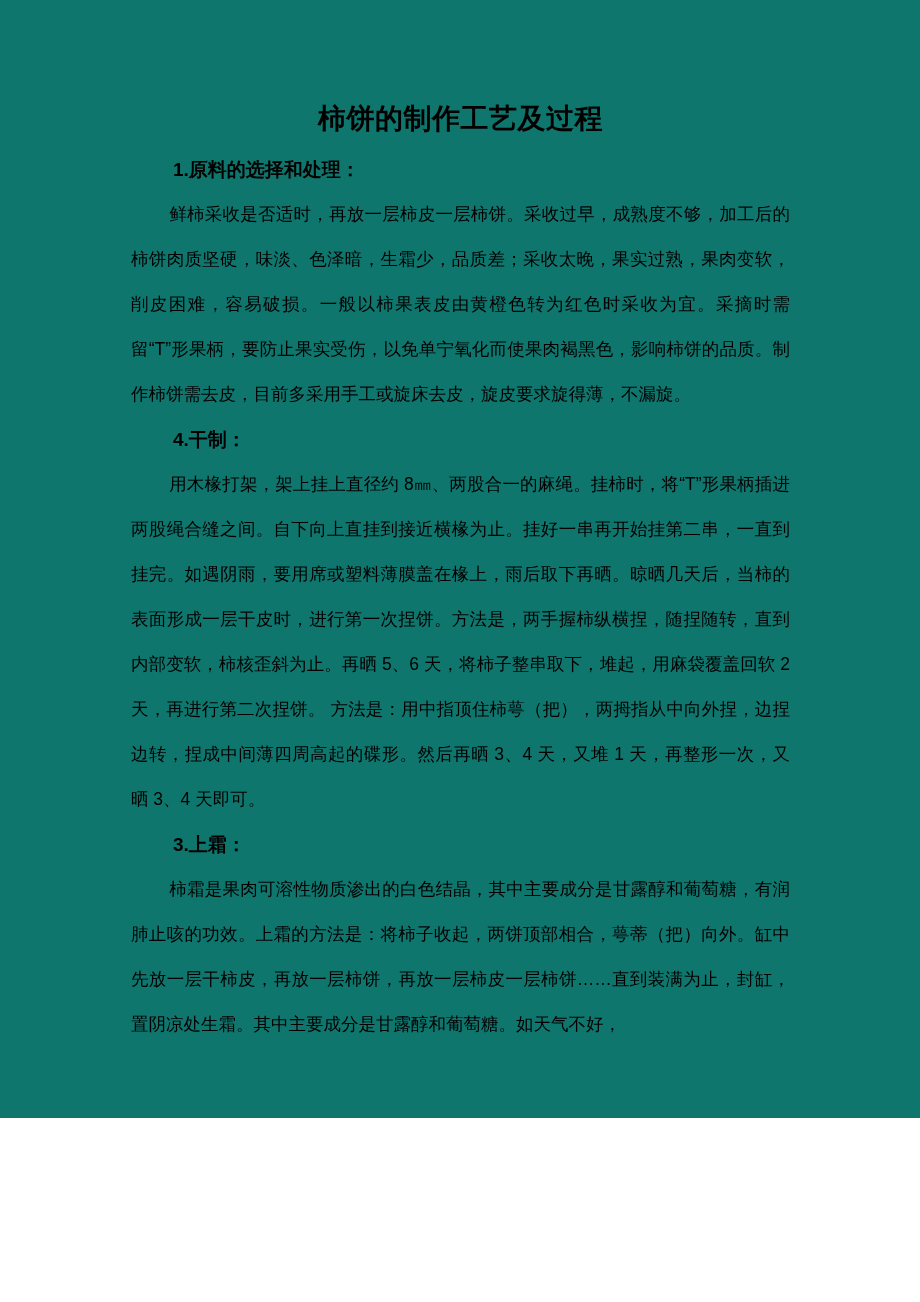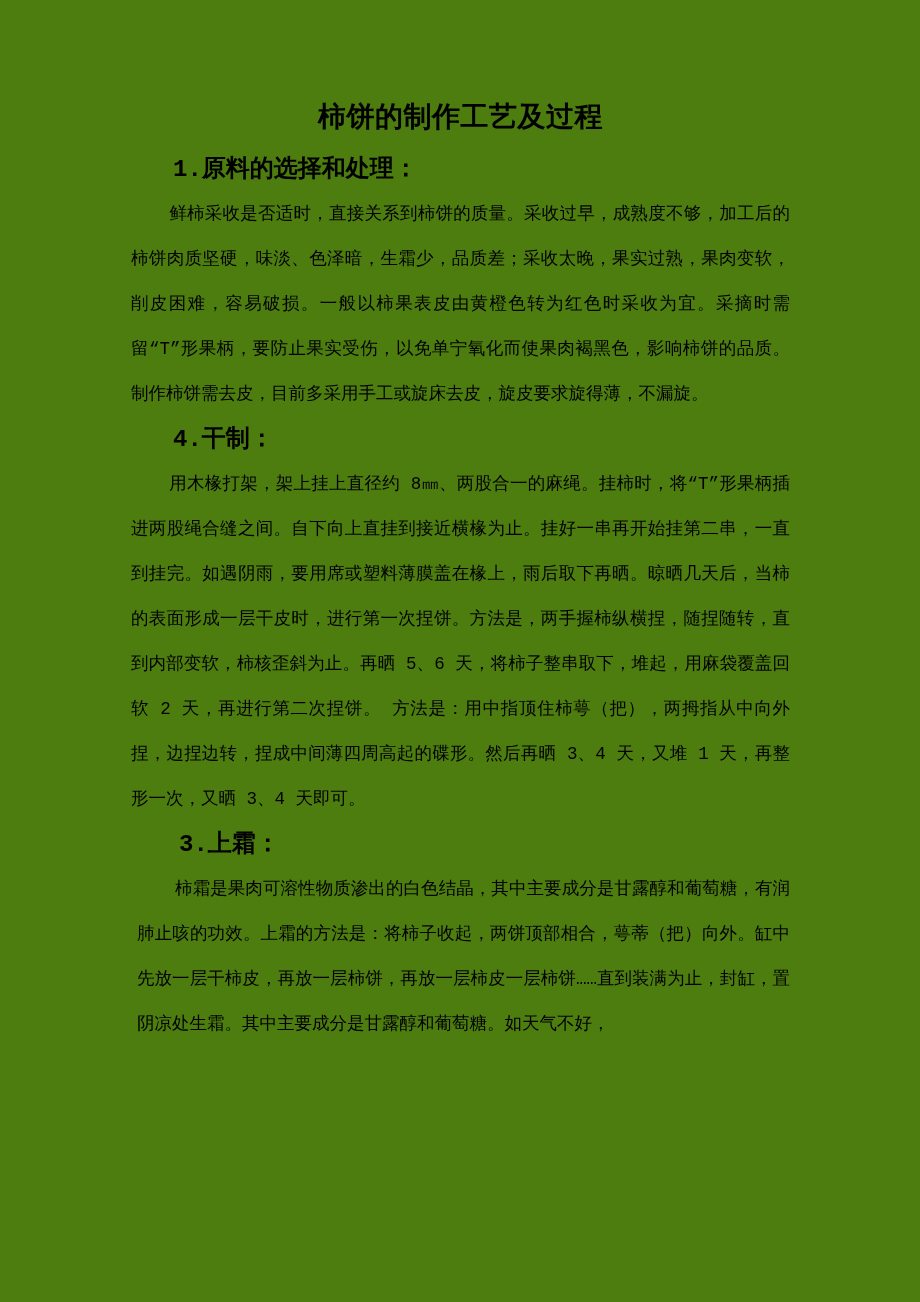--- a/index.html
+++ b/index.html
@@ -3,43 +3,43 @@
 <meta charset="utf-8">
 <style>
   html, body {
     margin: 0;
     padding: 0;
     background: #ffffff;
   }
   .page {
     position: relative;
     width: 920px;
-    height: 1302px;
-    background: #4d7c0f;
+    height: 1118px;
+    background: #0f766e;
     overflow: hidden;
-    font-family: Liberation Mono, monospace;
+    font-family: Liberation Sans, sans-serif;
     color: #000000;
   }
   .doc-body {
     position: absolute;
     left: 131px;
     top: 96px;
     width: 659px;
   }
   .doc-title {
     font-size: 28px;
     font-weight: bold;
     text-align: center;
     letter-spacing: 0.5px;
     line-height: 46px;
     margin: 0 0 6px 0;
     color: #000;
   }
   .section-heading {
-    font-size: 24px;
+    font-size: 19px;
     font-weight: bold;
     line-height: 44px;
     margin: 0;
     padding-left: 42px;
     color: #000;
   }
   .para {
     font-size: 17.5px;
     line-height: 45px;
     margin: 0;
@@ -48,33 +48,33 @@
     text-justify: inter-character;
     color: #000;
     word-break: break-all;
   }
   .para .indent {
     display: inline-block;
     width: 38px;
   }
   .block-1  { margin-top: 2px; }
   .block-2  { margin-top: 1px; }
-  .block-3  { margin-top: 1px; margin-left: 6px; }
+  .block-3  { margin-top: 1px; }
 </style>
 </head>
 <body>
 
 <div class="page">
   <div class="doc-body">
 
     <h1 class="doc-title">柿饼的制作工艺及过程</h1>
 
     <div class="block-1">
       <h2 class="section-heading">1.原料的选择和处理：</h2>
-      <p class="para"><span class="indent"></span><span>鲜柿采收是否适时，直接关系到柿饼的质量。采收过早，成熟度不够，加工后的柿饼肉质坚硬，味淡、色泽暗，生霜少，品质差；采收太晚，果实过熟，果肉变软，削皮困难，容易破损。一般以柿果表皮由黄橙色转为红色时采收为宜。采摘时需留“T”形果柄，要防止果实受伤，以免单宁氧化而使果肉褐黑色，影响柿饼的品质。制作柿饼需去皮，目前多采用手工或旋床去皮，旋皮要求旋得薄，不漏旋。</span></p>
+      <p class="para"><span class="indent"></span><span>鲜柿采收是否适时，再放一层柿皮一层柿饼。采收过早，成熟度不够，加工后的柿饼肉质坚硬，味淡、色泽暗，生霜少，品质差；采收太晚，果实过熟，果肉变软，削皮困难，容易破损。一般以柿果表皮由黄橙色转为红色时采收为宜。采摘时需留“T”形果柄，要防止果实受伤，以免单宁氧化而使果肉褐黑色，影响柿饼的品质。制作柿饼需去皮，目前多采用手工或旋床去皮，旋皮要求旋得薄，不漏旋。</span></p>
     </div>
 
     <div class="block-2">
       <h2 class="section-heading">4.干制：</h2>
       <p class="para"><span class="indent"></span><span>用木椽打架，架上挂上直径约 8㎜、两股合一的麻绳。挂柿时，将“T”形果柄插进两股绳合缝之间。自下向上直挂到接近横椽为止。挂好一串再开始挂第二串，一直到挂完。如遇阴雨，要用席或塑料薄膜盖在椽上，雨后取下再晒。晾晒几天后，当柿的表面形成一层干皮时，进行第一次捏饼。方法是，两手握柿纵横捏，随捏随转，直到内部变软，柿核歪斜为止。再晒 5、6 天，将柿子整串取下，堆起，用麻袋覆盖回软 2 天，再进行第二次捏饼。 方法是：用中指顶住柿萼（把），两拇指从中向外捏，边捏边转，捏成中间薄四周高起的碟形。然后再晒 3、4 天，又堆 1 天，再整形一次，又晒 3、4 天即可。</span></p>
     </div>
 
     <div class="block-3">
       <h2 class="section-heading">3.上霜：</h2>
       <p class="para"><span class="indent"></span><span>柿霜是果肉可溶性物质渗出的白色结晶，其中主要成分是甘露醇和葡萄糖，有润肺止咳的功效。上霜的方法是：将柿子收起，两饼顶部相合，萼蒂（把）向外。缸中先放一层干柿皮，再放一层柿饼，再放一层柿皮一层柿饼……直到装满为止，封缸，置阴凉处生霜。其中主要成分是甘露醇和葡萄糖。如天气不好，</span></p>

